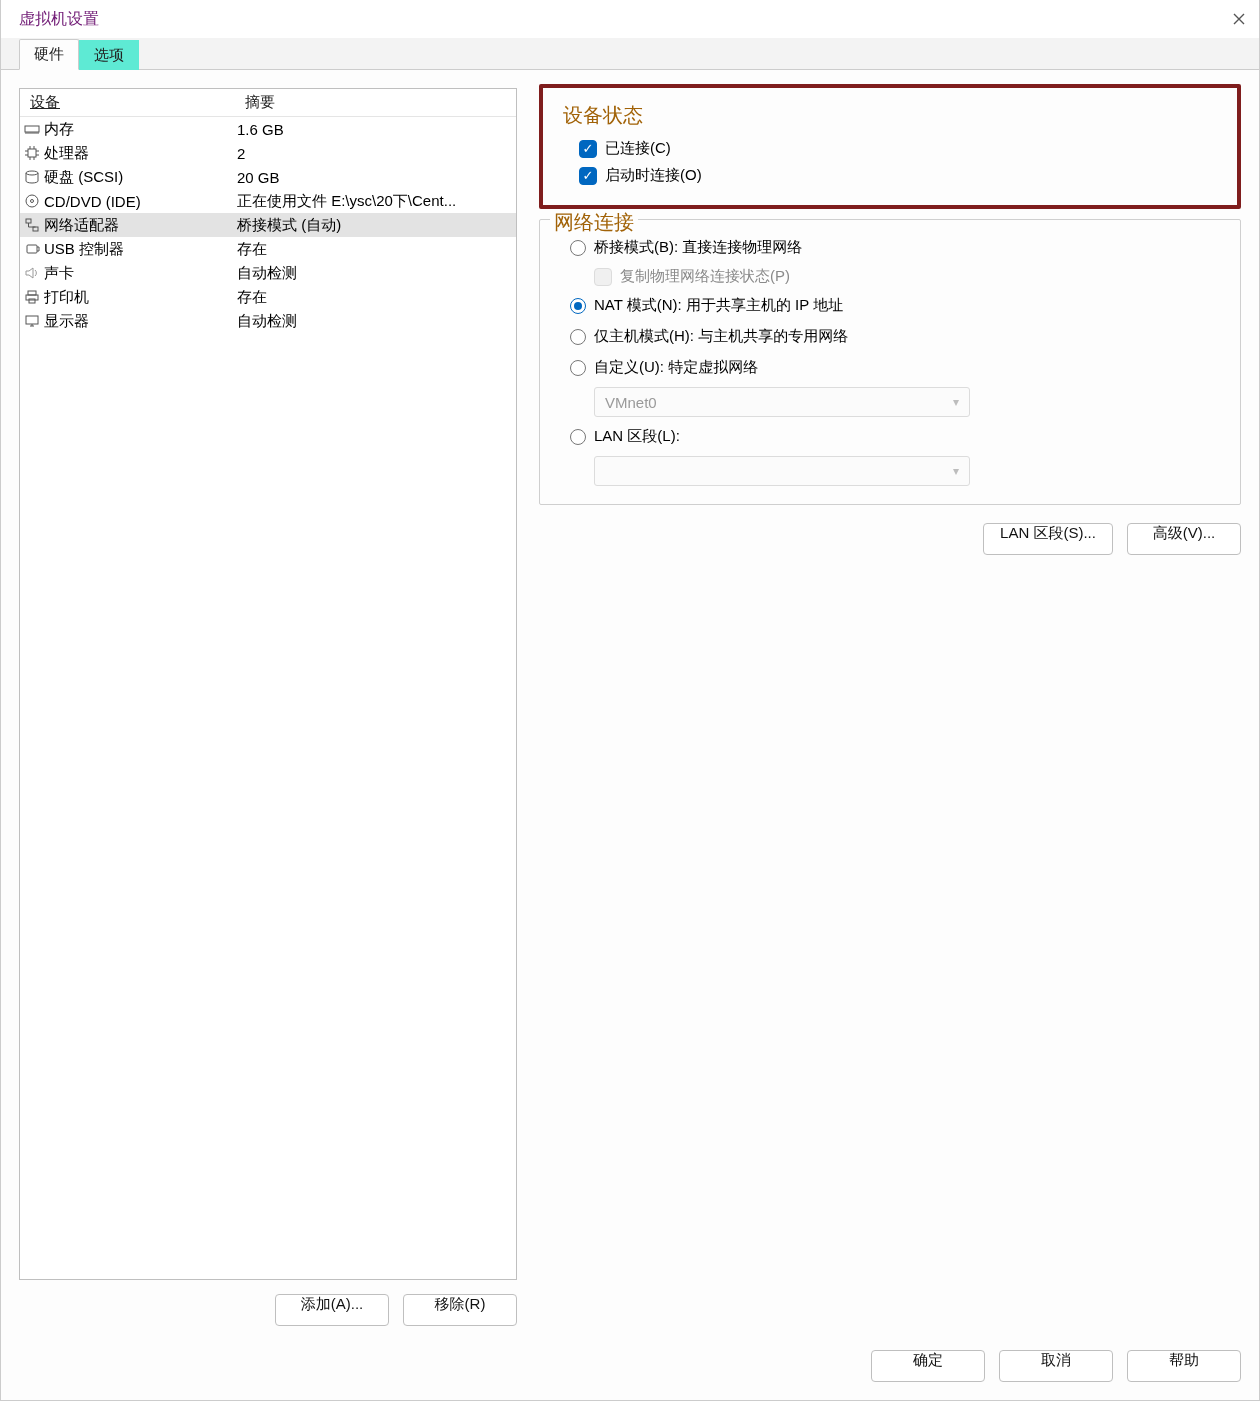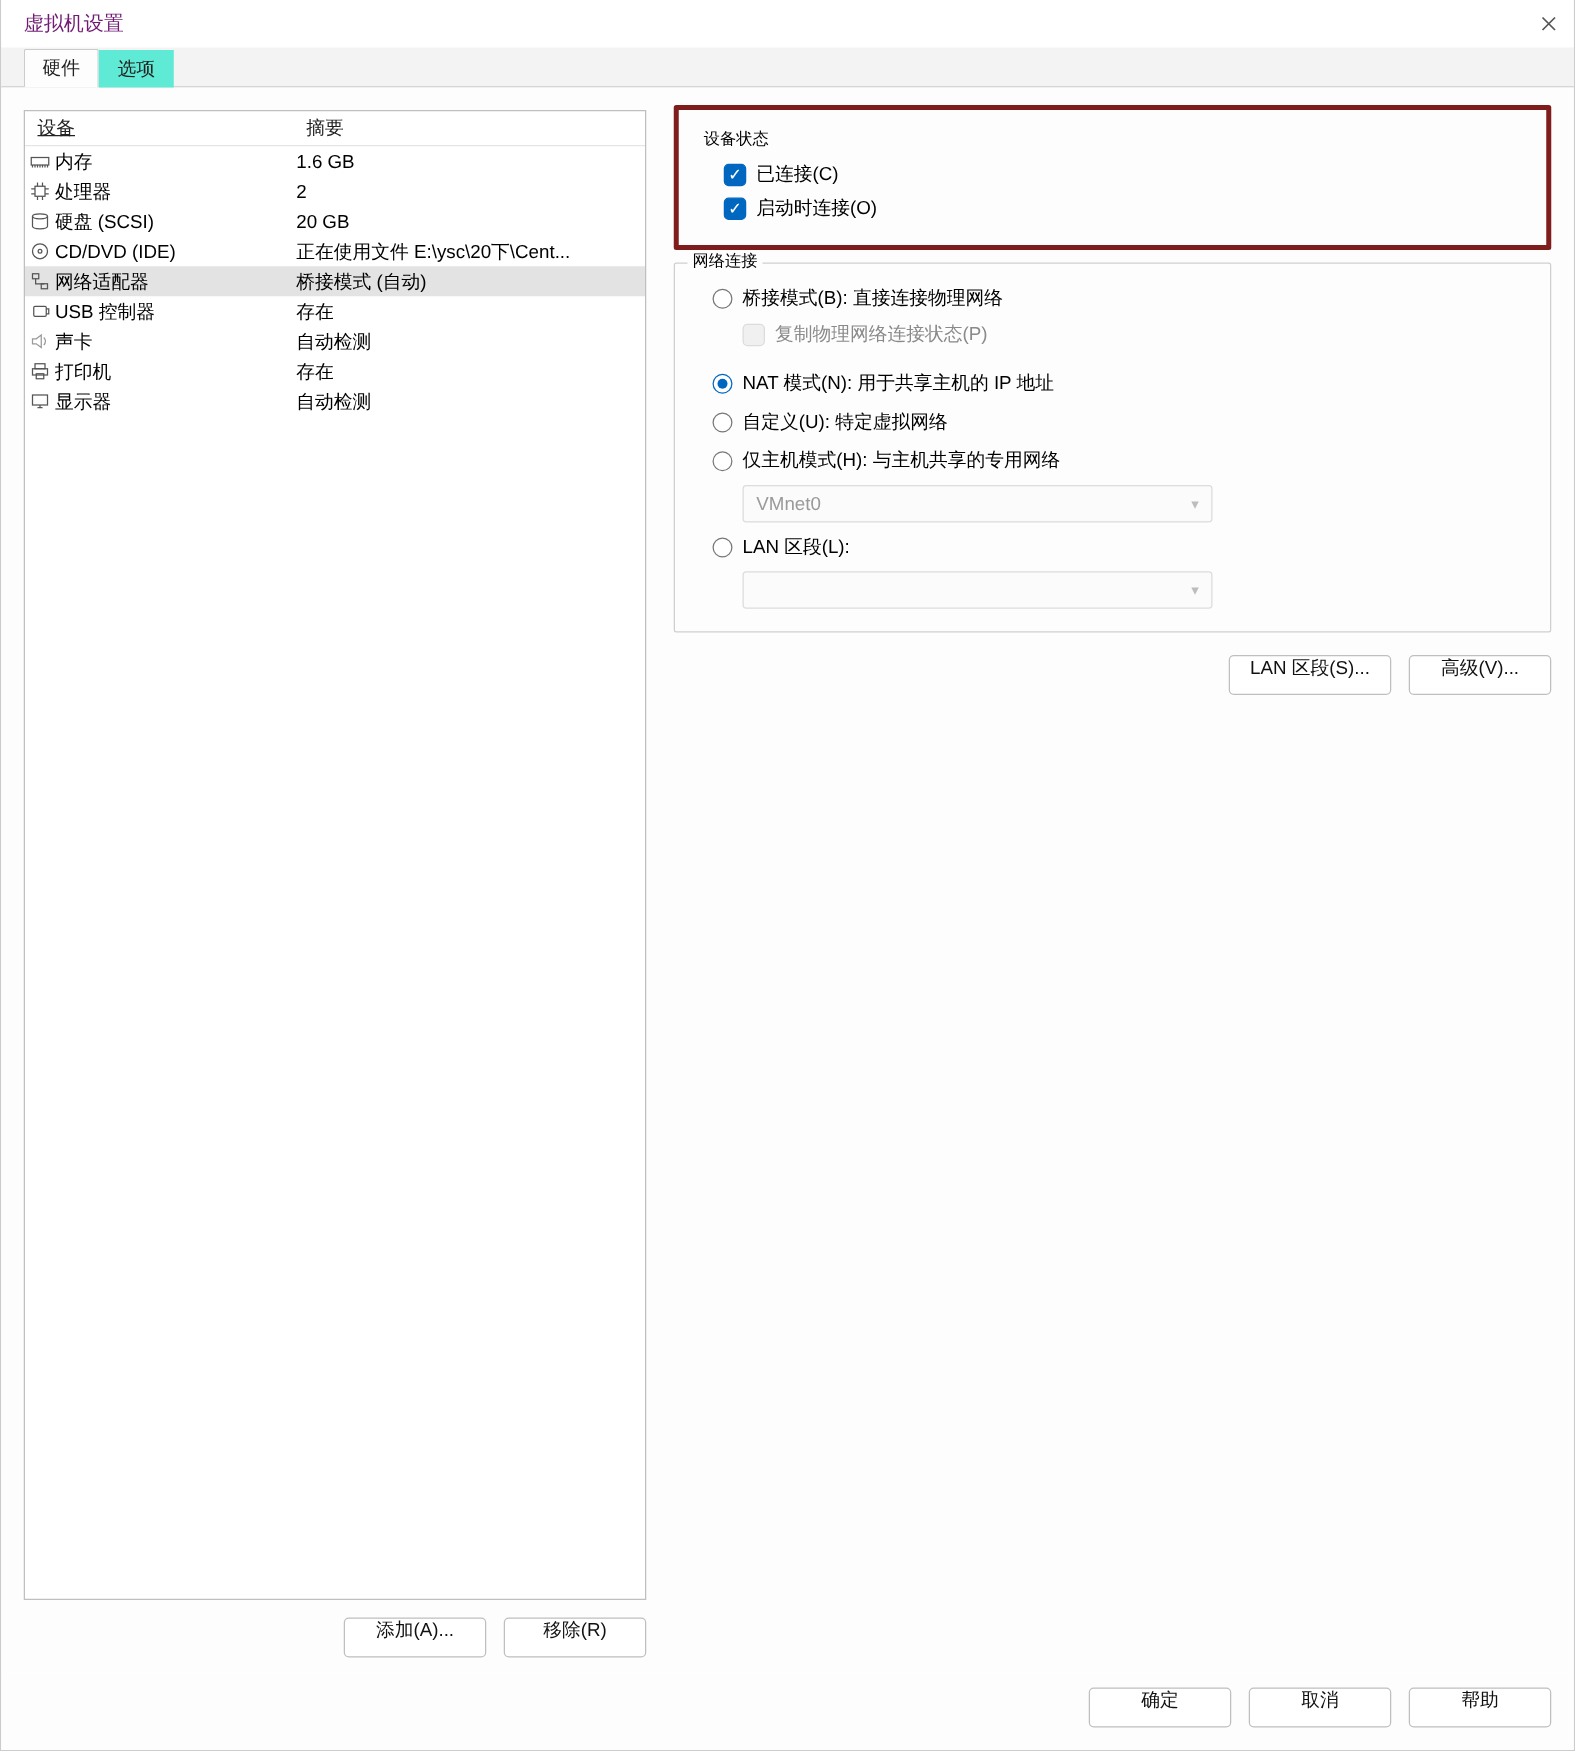--- a/index.html
+++ b/index.html
@@ -153,22 +153,22 @@
     padding: 12px 14px 14px 14px;
     position: relative;
     margin-top: 8px;
   }
   .fieldset .legend {
     position: absolute;
     top: -11px;
     left: 10px;
     background: #fdfdfd;
     padding: 0 4px;
-    font-size: 13px;
-    color: #000000;
+    font-size: 20px;
+    color: #a16207;
   }
   .highlight-box {
     border: 4px solid #7f1d1d;
     border-radius: 2px;
     padding: 4px 2px 6px 2px;
     margin-top: -4px;
   }
   .highlight-box .fieldset {
     border: none;
     padding: 10px 12px 10px 12px;
@@ -420,33 +420,33 @@
 
         <div class="radio-row">
           <span class="radio"></span>
           <span>桥接模式(B): 直接连接物理网络</span>
         </div>
         <div class="indent-sub">
           <span class="chk disabled"></span>
           <span>复制物理网络连接状态(P)</span>
         </div>
 
-        <div class="radio-row" style="margin-top:10px;">
+        <div class="radio-row" style="">
           <span class="radio selected"></span>
           <span>NAT 模式(N): 用于共享主机的 IP 地址</span>
+        </div>
+
+        <div class="radio-row">
+          <span class="radio"></span>
+          <span>仅主机模式(H): 与主机共享的专用网络</span>
         </div>
 
         <div class="radio-row">
           <span class="radio"></span>
           <span>自定义(U): 特定虚拟网络</span>
-        </div>
-
-        <div class="radio-row">
-          <span class="radio"></span>
-          <span>仅主机模式(H): 与主机共享的专用网络</span>
         </div>
         <div class="select-box">
           <span>VMnet0</span>
           <span class="chev">▾</span>
         </div>
 
         <div class="radio-row">
           <span class="radio"></span>
           <span>LAN 区段(L):</span>
         </div>

